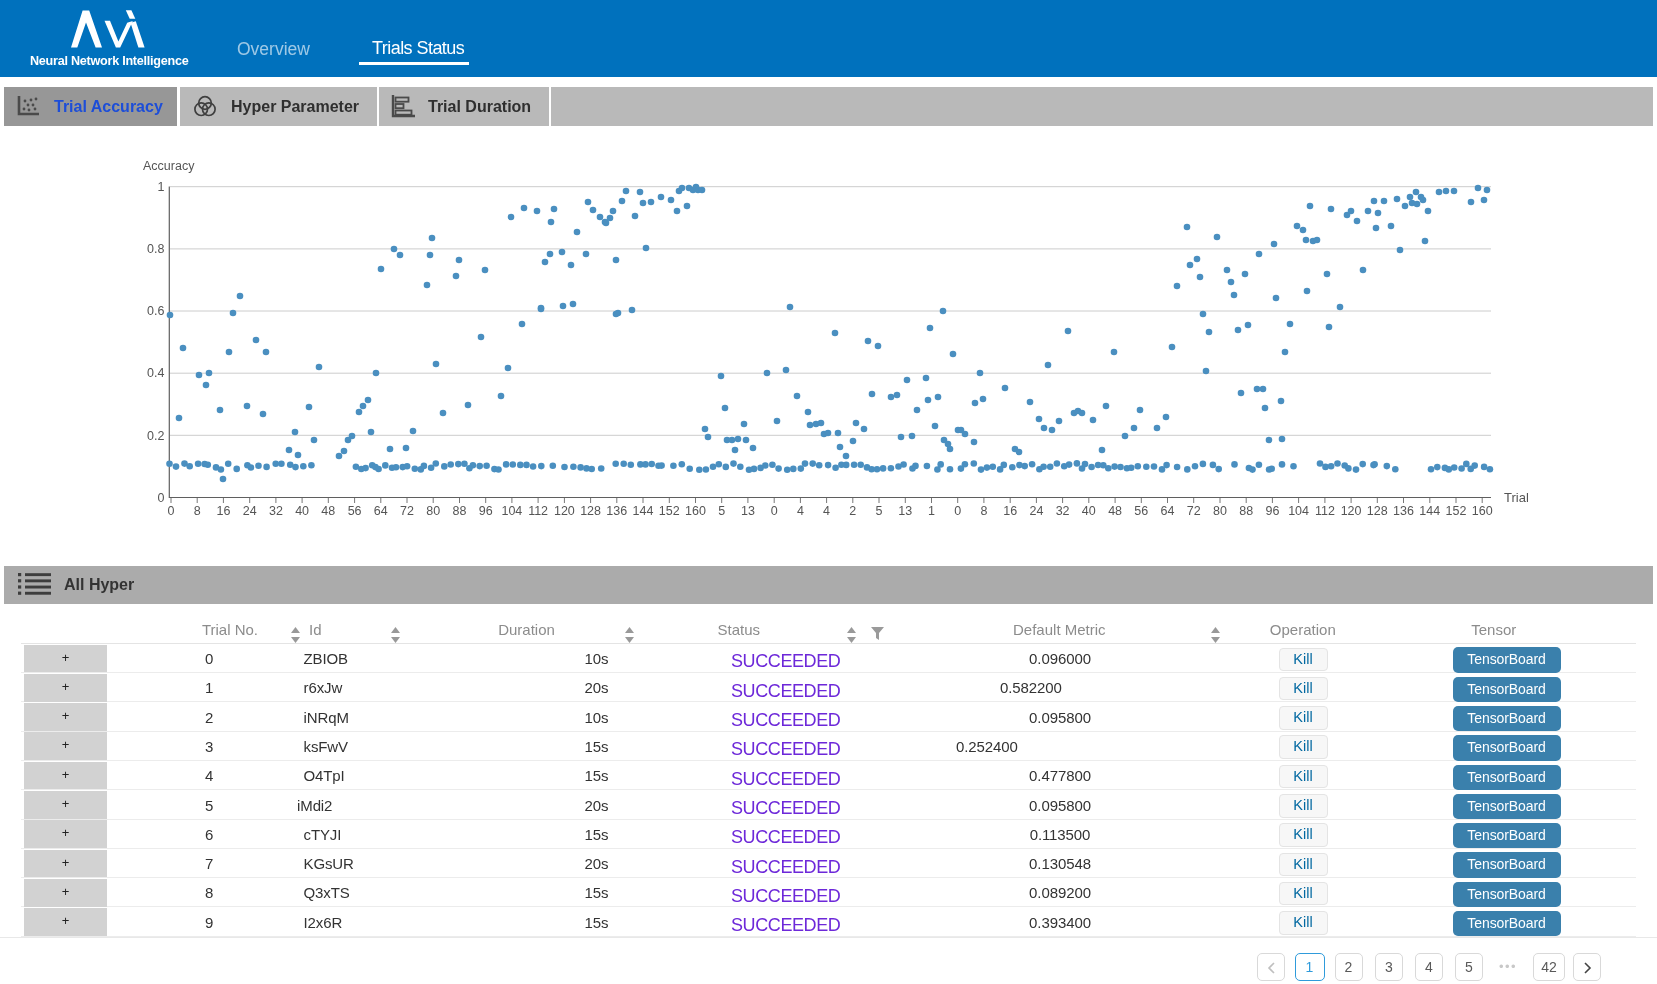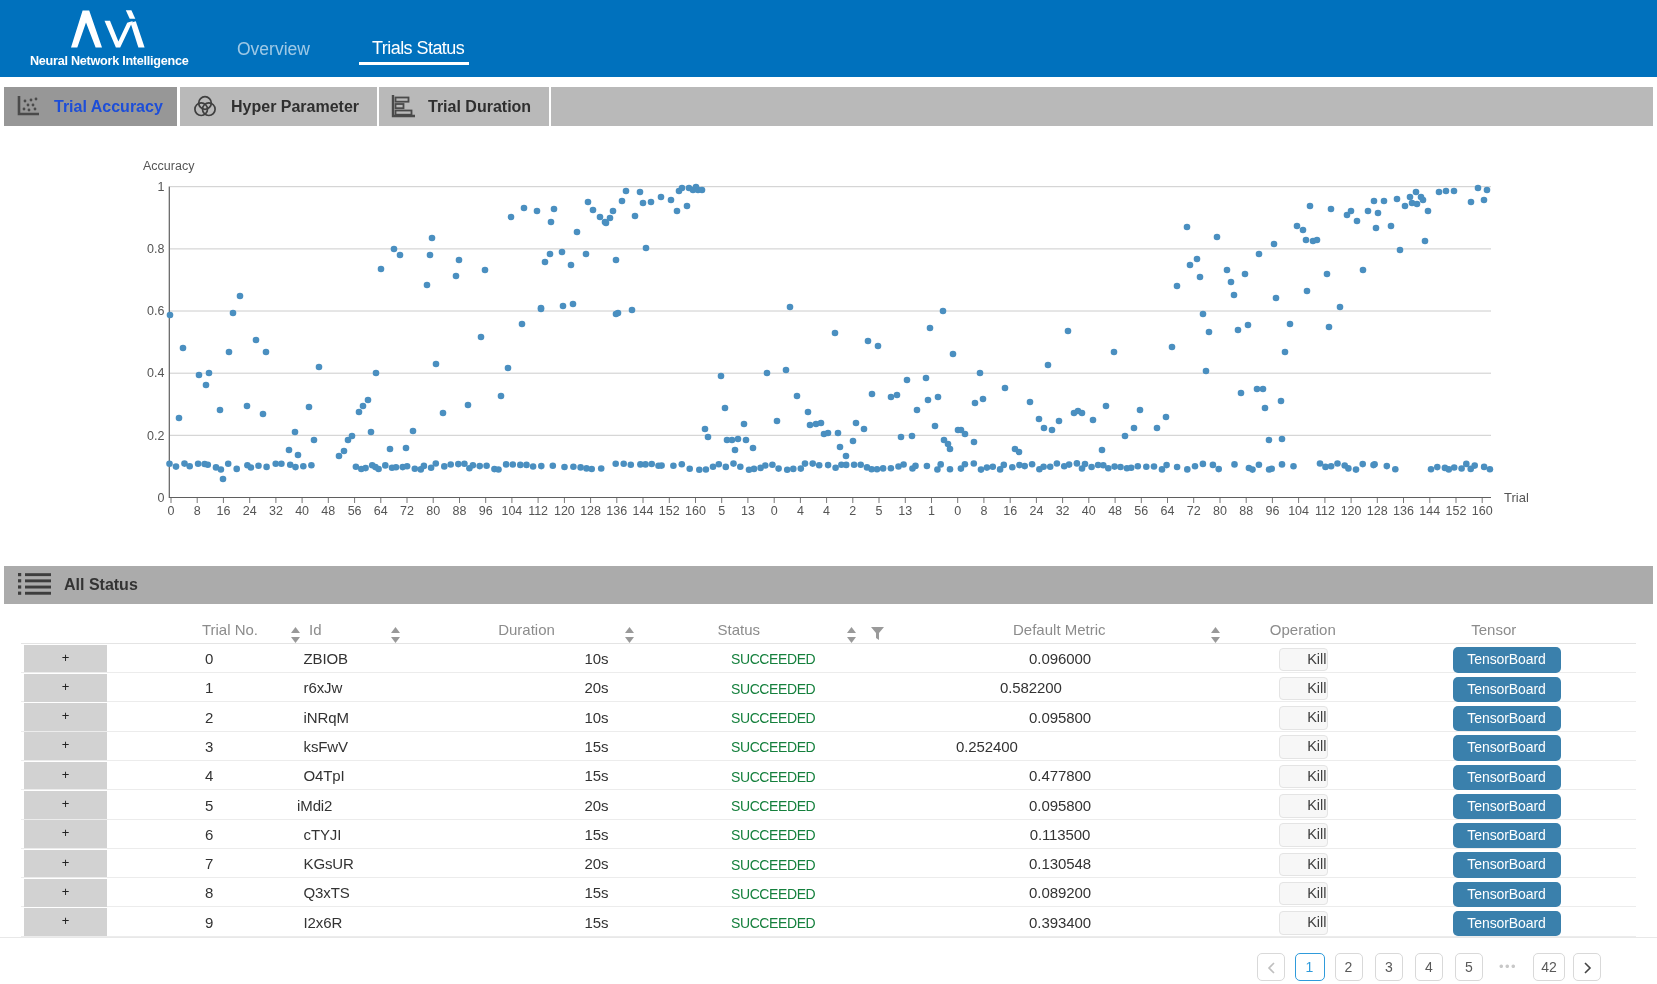--- a/index.html
+++ b/index.html
@@ -14,22 +14,22 @@
 .tabgap { top:87px; width:2.5px; height:38.5px; background:#fff; }
 .tabtxt { font-size:16px; font-weight:bold; color:#2f2f2f; top:98px; }
 .alltrials { left:4px; top:566px; width:1649px; height:37.5px; background:#ababab; }
 .atx { left:64px; top:576px; font-size:16px; font-weight:bold; color:#333; }
 .hcell { top:621px; font-size:15px; color:#8c8c8c; }
 .hdrline { left:21px; top:615px; width:1615px; height:28.5px; border-bottom:1px solid #e4e4e4; }
 .rowline { border-bottom:1px solid #ececec; background:#fff; }
 .pluscell { left:24px; width:83px; background:#d2d2d2; text-align:center; color:#222; font-size:13px; }
 .pluscell span { display:inline-block; margin-top:5px; }
 .cell { font-size:15px; color:#333; letter-spacing:-0.1px; }
-.succ { font-size:14px; color:#15803d; letter-spacing:-0.4px; }
-.killbtn { width:49px; height:23.5px; border:1px solid #e4e4e4; border-radius:4px; background:#f7f7f7; color:#404040; font-size:14.5px; text-align:right; line-height:21px; }
+.succ { font-size:18px; color:#6d28d9; letter-spacing:-0.4px; }
+.killbtn { width:49px; height:23.5px; border:1px solid #e4e4e4; border-radius:4px; background:#f7f7f7; color:#0369a1; font-size:14.5px; text-align:center; line-height:21px; }
 .tbbtn { width:108px; height:25.4px; border-radius:5px; background:#3a80ac; color:#fff; font-size:14px; letter-spacing:-0.1px; text-align:center; line-height:25px; }
 .btline { left:0px; top:937px; width:1657px; height:1px; background:#e8e8e8; }
 .pg { height:28px; border:1px solid #d9d9d9; border-radius:5px; background:#fff; color:#595959; font-size:14px; text-align:center; line-height:26px; }
 .pg.active { border-color:#2f9bdb; color:#2f9bdb; }
 </style></head>
 <body>
 <svg class="abs" style="left:0;top:0" width="1657" height="560" viewBox="0 0 1657 560">
 <g>
       <line x1="170" y1="435.3" x2="1491" y2="435.3" stroke="#ccc" stroke-width="1"></line>
       <line x1="170" y1="373.2" x2="1491" y2="373.2" stroke="#ccc" stroke-width="1"></line>
@@ -626,21 +626,21 @@
 <rect x="0" y="1" width="3.2" height="3.2"></rect>
       <rect x="0" y="7.2" width="3.2" height="3.2"></rect>
       <rect x="0" y="13.4" width="3.2" height="3.2"></rect>
       <rect x="0" y="19.6" width="3.2" height="3.2"></rect>
 <rect x="7" y="1.2" width="26" height="2.9"></rect>
       <rect x="7" y="7.4" width="26" height="2.9"></rect>
       <rect x="7" y="13.6" width="26" height="2.9"></rect>
       <rect x="7" y="19.8" width="26" height="2.9"></rect>
 </g>
   </svg>
-<div class="abs atx">All Status</div>
+<div class="abs atx">All Hyper</div>
 <div class="abs hdrline"></div>
 <div class="abs hcell" style="left:158px;width:100px;text-align:right">Trial No.</div>
 <svg class="abs" style="left:291px;top:626.6px" width="9" height="16" viewBox="0 0 9 16">
 <path d="M4.5 0 L9 6 L0 6 Z" fill="#999"></path>
     <path d="M4.5 16 L9 10 L0 10 Z" fill="#999"></path>
   </svg>
 <div class="abs hcell" style="left:309px">Id</div>
 <svg class="abs" style="left:391px;top:626.6px" width="9" height="16" viewBox="0 0 9 16">
 <path d="M4.5 0 L9 6 L0 6 Z" fill="#999"></path>
     <path d="M4.5 16 L9 10 L0 10 Z" fill="#999"></path>

